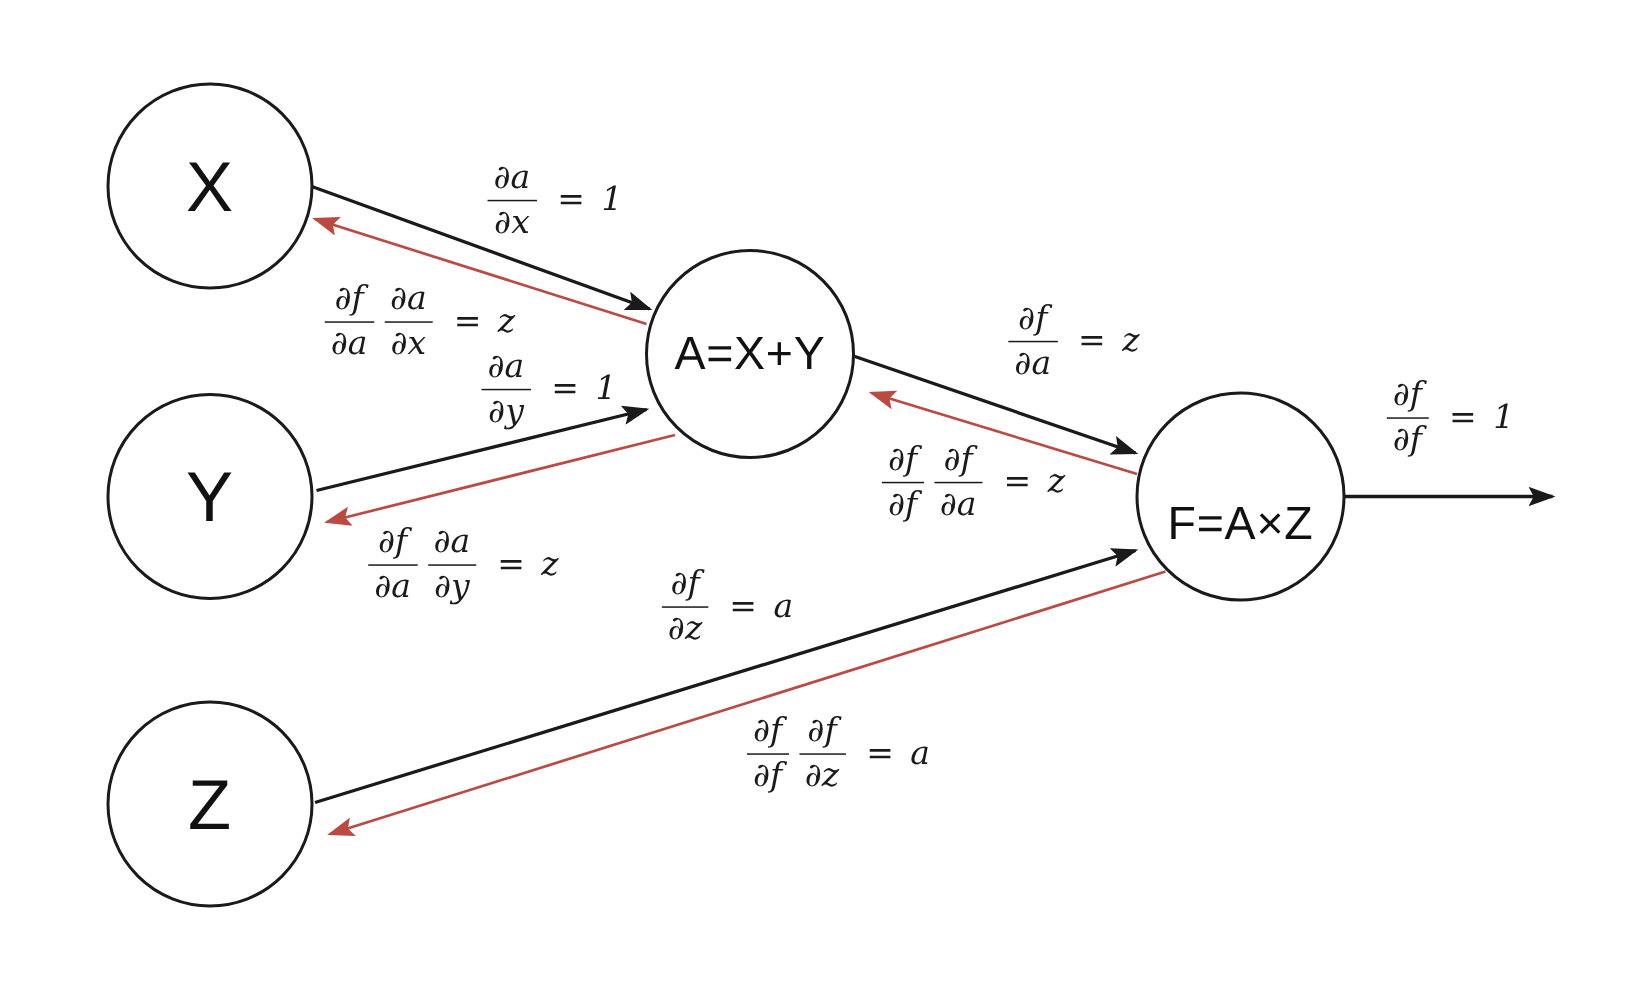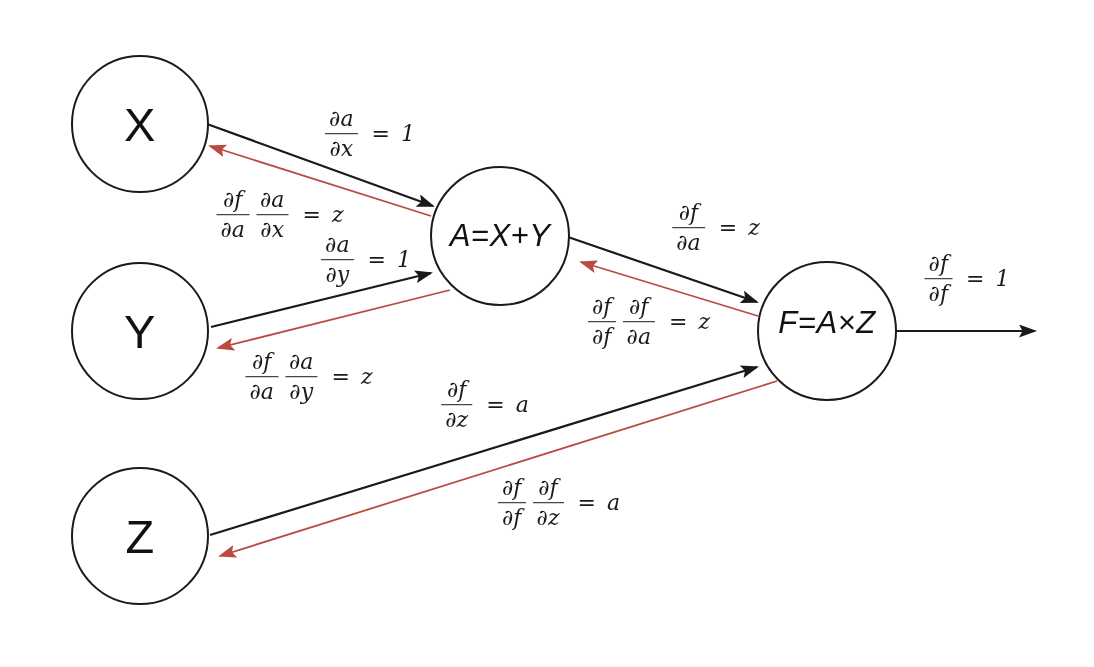--- a/index.html
+++ b/index.html
@@ -21,21 +21,21 @@
     top: 0;
   }
   .node-label {
     position: absolute;
     transform: translate(-50%, -50%);
     color: #111111;
     white-space: nowrap;
     letter-spacing: 0.5px;
   }
   .node-label.big   { font-size: 47px; }
-  .node-label.small { font-size: 31px; font-style: italic; }
+  .node-label.small { font-size: 31px; }
   .mlabel {
     position: absolute;
     display: flex;
     align-items: center;
     transform: translate(-50%, -50%);
     font-family: "DejaVu Serif", serif;
     font-style: italic;
     font-size: 22px;
     color: #1a1a1a;
     white-space: nowrap;
@@ -90,21 +90,21 @@
     <circle cx="140" cy="331" r="68" stroke-width="2" fill="#ffffff" stroke="#1a1a1a"></circle>
     <circle cx="140" cy="536" r="68" stroke-width="2" fill="#ffffff" stroke="#1a1a1a"></circle>
     <circle cx="500" cy="236" r="69" stroke-width="2" fill="#ffffff" stroke="#1a1a1a"></circle>
     <circle cx="827" cy="331" r="69" stroke-width="2" fill="#ffffff" stroke="#1a1a1a"></circle>
   </svg>
 
   <div class="node-label big" style="left:140px; top:124px;">X</div>
   <div class="node-label big" style="left:140px; top:331px;">Y</div>
   <div class="node-label big" style="left:140px; top:536px;">Z</div>
   <div class="node-label small" style="left:500px; top:236px;">A=X+Y</div>
-  <div class="node-label small" style="left:827px; top:323px;">F=A×Z</div>
+  <div class="node-label small" style="left:827px; top:349px;">F=A×Z</div>
 
   <div class="mlabel" style="left:371px; top:134px;">
     <span class="frac">
       <span class="num">∂a</span>
       <span class="den">∂x</span>
     </span>
     <span class="rhs">= 1</span>
   </div>
 
   <div class="mlabel" style="left:367px; top:260px;">

